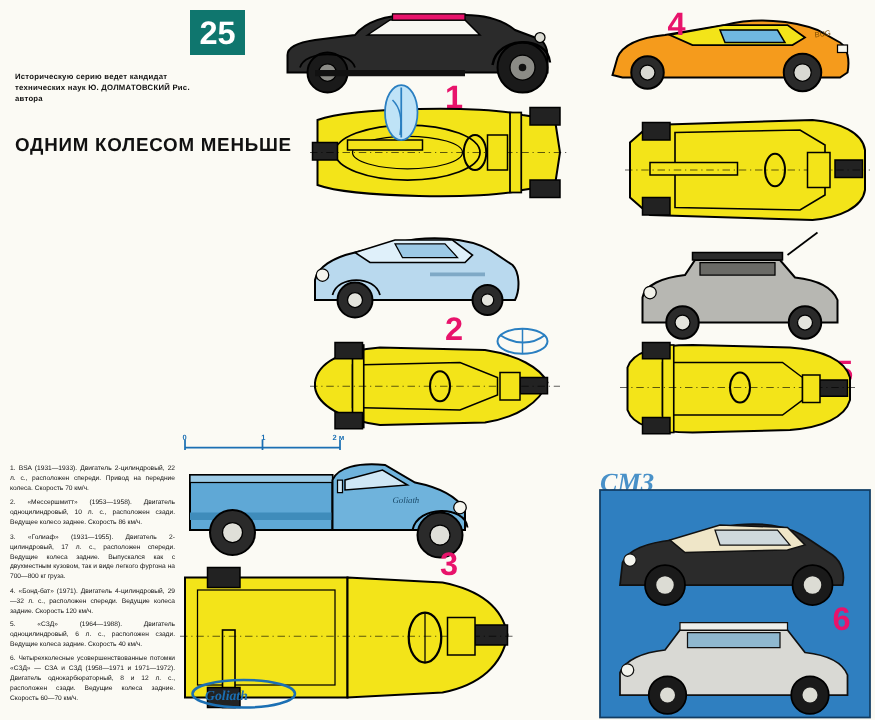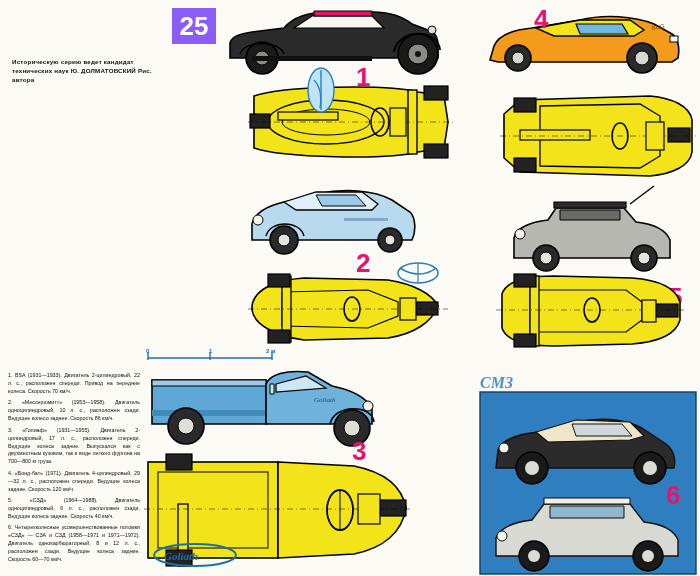--- a/index.html
+++ b/index.html
@@ -9,25 +9,25 @@
     font-family:"Liberation Sans",sans-serif;
     overflow:hidden;
     position:relative;
   }
   .page{
     position:absolute;inset:0;
     background:#fbfaf4;
   }
   .num-badge{
     position:absolute;
-    background:#8b5cf6;
+    background:#0f766e;
     color:#fff;
     font-weight:bold;
     font-family:"Liberation Sans",sans-serif;
-    display:flex;align-items:center;justify-content:center;margin-left:20px;
+    display:flex;align-items:center;justify-content:center;
   }
   .big-num{
     position:absolute;
     color:#e8136b;
     font-weight:bold;
     font-family:"Liberation Sans",sans-serif;
     font-size:26px;
     line-height:1;
   }
   .masthead{
@@ -75,20 +75,21 @@
 <body>
 
 <div class="page">
 
   <div class="num-badge" style="left:152px;top:8px;width:44px;height:36px;font-size:26px;">
     <span>25</span>
   </div>
 
   <div class="masthead" style="left:12px;top:58px;">Историческую серию ведет кандидат технических наук Ю. ДОЛМАТОВСКИЙ Рис. автора</div>
 
+  <div class="title" style="left:12px;top:108px;">ОДНИМ КОЛЕСОМ МЕНЬШЕ</div>
 
   <div class="captions" style="left:8px;top:372px;">
     <p>1. BSA (1931—1933). Двигатель 2-цилиндровый, 22 л. с., расположен спереди. Привод на передние колеса. Скорость 70 км/ч.</p>
     <p>2. «Мессершмитт» (1953—1958). Двигатель одноцилиндровый, 10 л. с., расположен сзади. Ведущее колесо заднее. Скорость 86 км/ч.</p>
     <p>3. «Голиаф» (1931—1955). Двигатель 2-цилиндровый, 17 л. с., расположен спереди. Ведущие колеса задние. Выпускался как с двухместным кузовом, так и виде легкого фургона на 700—800 кг груза.</p>
     <p>4. «Бонд-бат» (1971). Двигатель 4-цилиндровый, 29—32 л. с., расположен спереди. Ведущие колеса задние. Скорость 120 км/ч.</p>
     <p>5. «СЗД» (1964—1988). Двигатель одноцилиндровый, 6 л. с., расположен сзади. Ведущие колеса задние. Скорость 40 км/ч.</p>
     <p>6. Четырехколесные усовершенствованные потомки «СЗД» — СЗА и СЗД (1958—1971 и 1971—1972). Двигатель однокарбюраторный, 8 и 12 л. с., расположен сзади. Ведущие колеса задние. Скорость 60—70 км/ч.</p>
   </div>
 
@@ -239,21 +240,21 @@
       <ellipse cx="96" cy="38" rx="8" ry="12" fill="none" stroke="#000" stroke-width="1.6"></ellipse>
       <rect x="34" y="4" width="9" height="70" fill="#f3e419" stroke="#000" stroke-width="1.3"></rect>
       <rect x="18" y="2" width="22" height="13" fill="#222" stroke="#000" stroke-width="1.2"></rect>
       <rect x="18" y="62" width="22" height="13" fill="#222" stroke="#000" stroke-width="1.2"></rect>
       <rect x="158" y="32" width="24" height="13" fill="#222" stroke="#000" stroke-width="1.2"></rect>
       <line x1="0" y1="38" x2="188" y2="38" stroke="#000" stroke-width="0.5" stroke-dasharray="6 3 1 3"></line>
       <rect x="146" y="28" width="14" height="22" fill="#f3e419" stroke="#000" stroke-width="1.2"></rect>
     </svg>
   </div>
 
-  <div class="wm" style="left:480px;top:374px;font-size:16px;">СМЗ</div>
+  <div class="wm" style="left:480px;top:374px;font-size:21px;">СМЗ</div>
 
   <div class="panel" style="left:146px;top:348px;">
     <svg width="130" height="14" viewBox="0 0 130 14">
       <line x1="2" y1="10" x2="126" y2="10" stroke="#1b6fb3" stroke-width="1.4"></line>
       <line x1="2" y1="4" x2="2" y2="12" stroke="#1b6fb3" stroke-width="1.4"></line>
       <line x1="64" y1="4" x2="64" y2="12" stroke="#1b6fb3" stroke-width="1.4"></line>
       <line x1="126" y1="4" x2="126" y2="12" stroke="#1b6fb3" stroke-width="1.4"></line>
     </svg>
   </div>
   <div class="scale" style="left:146px;top:348px;">0</div>

